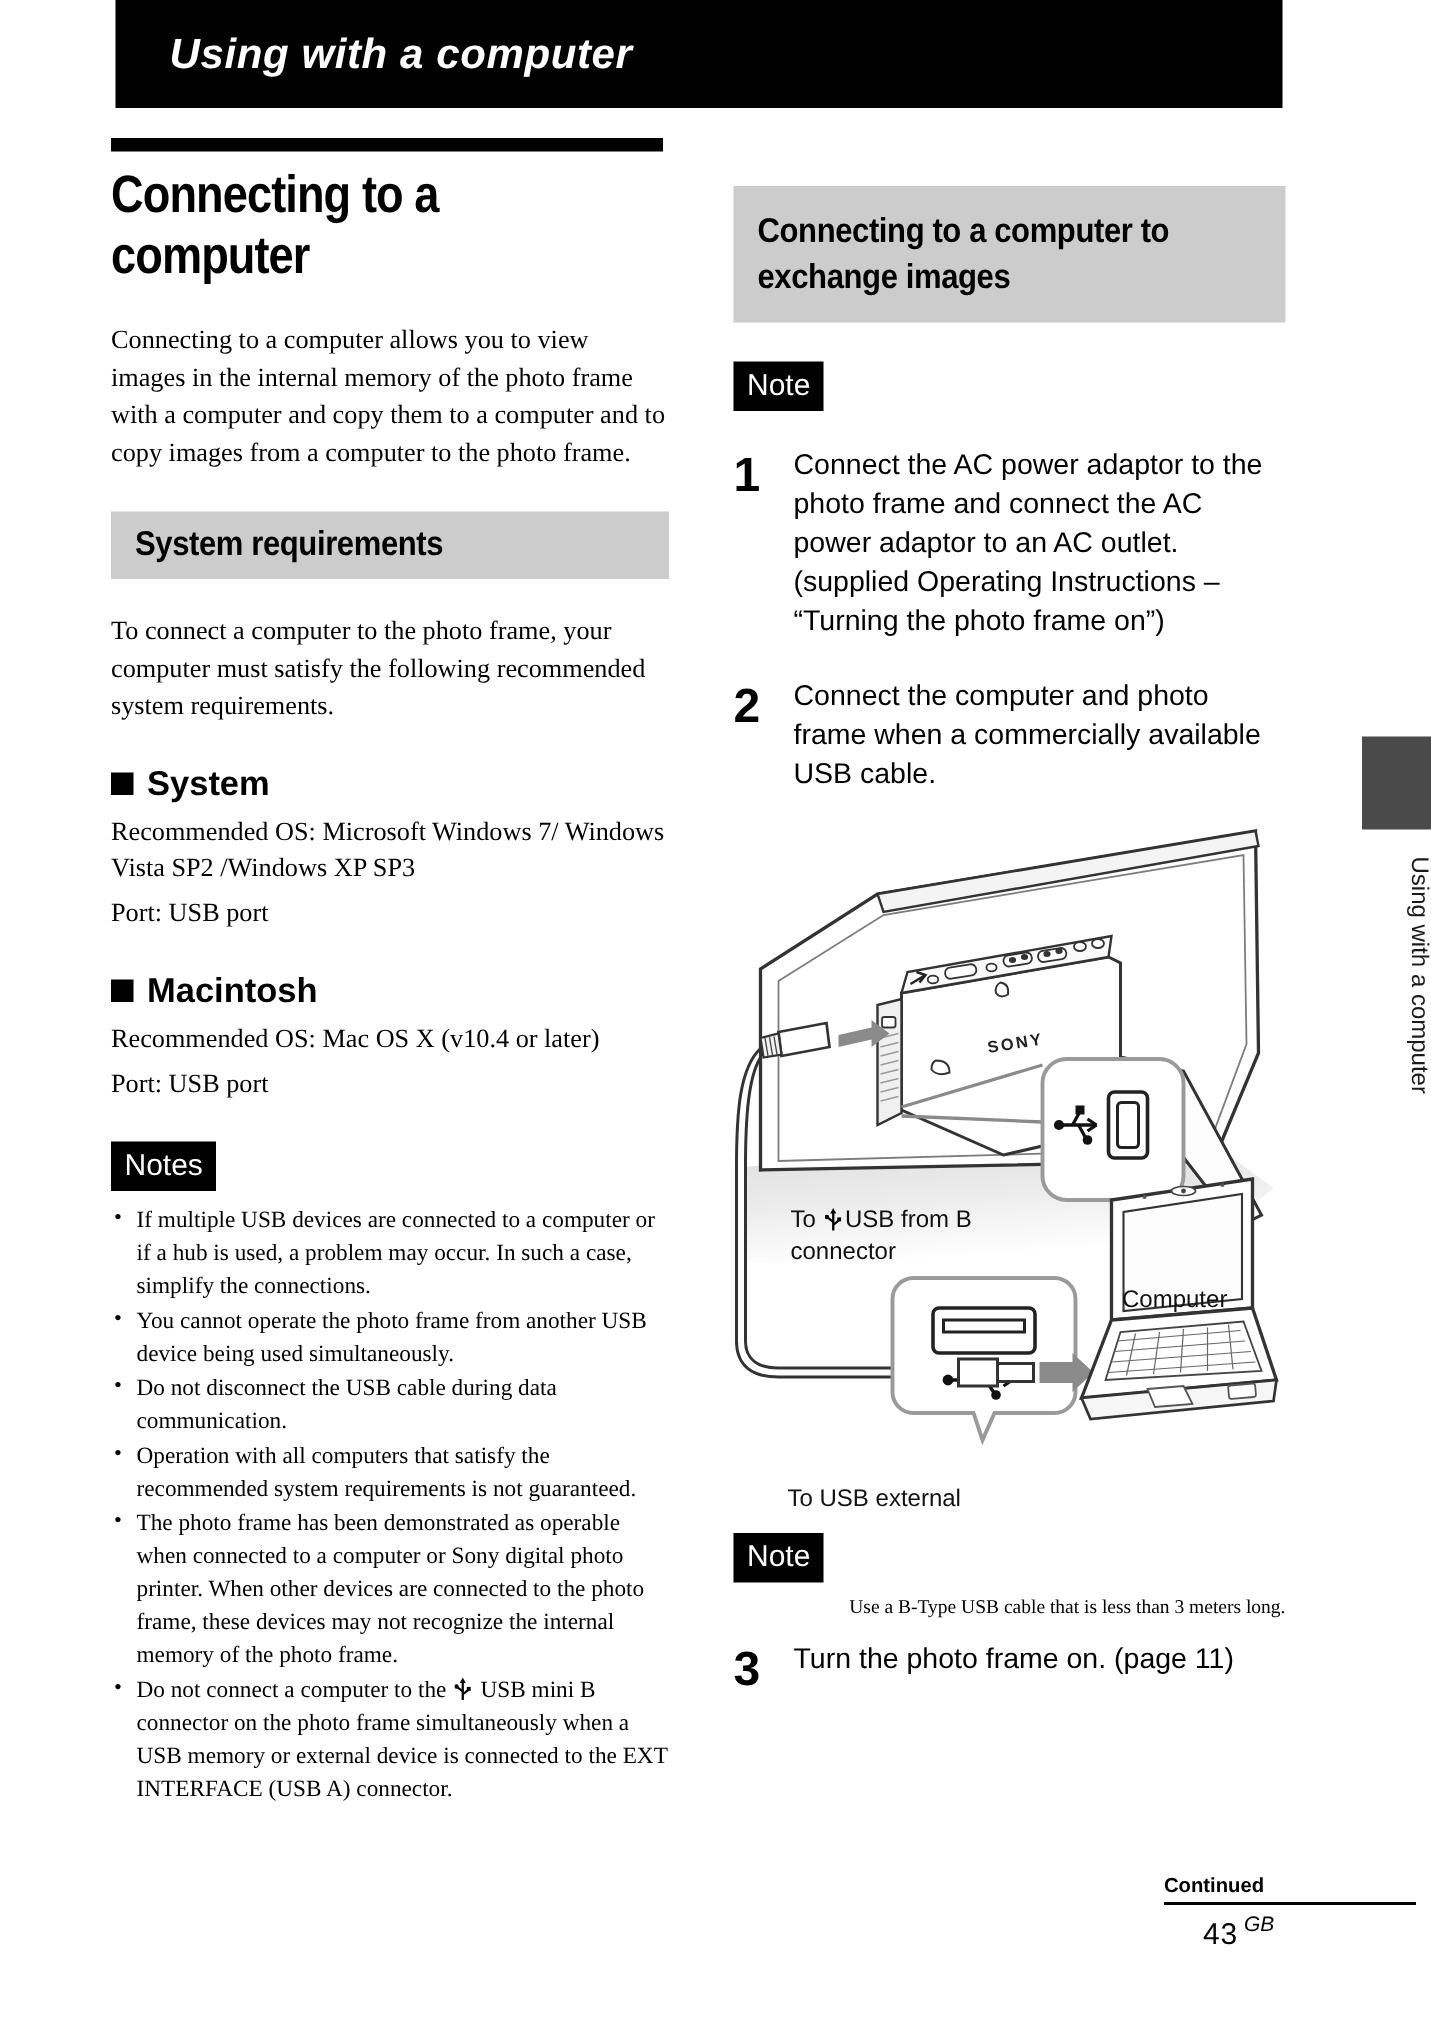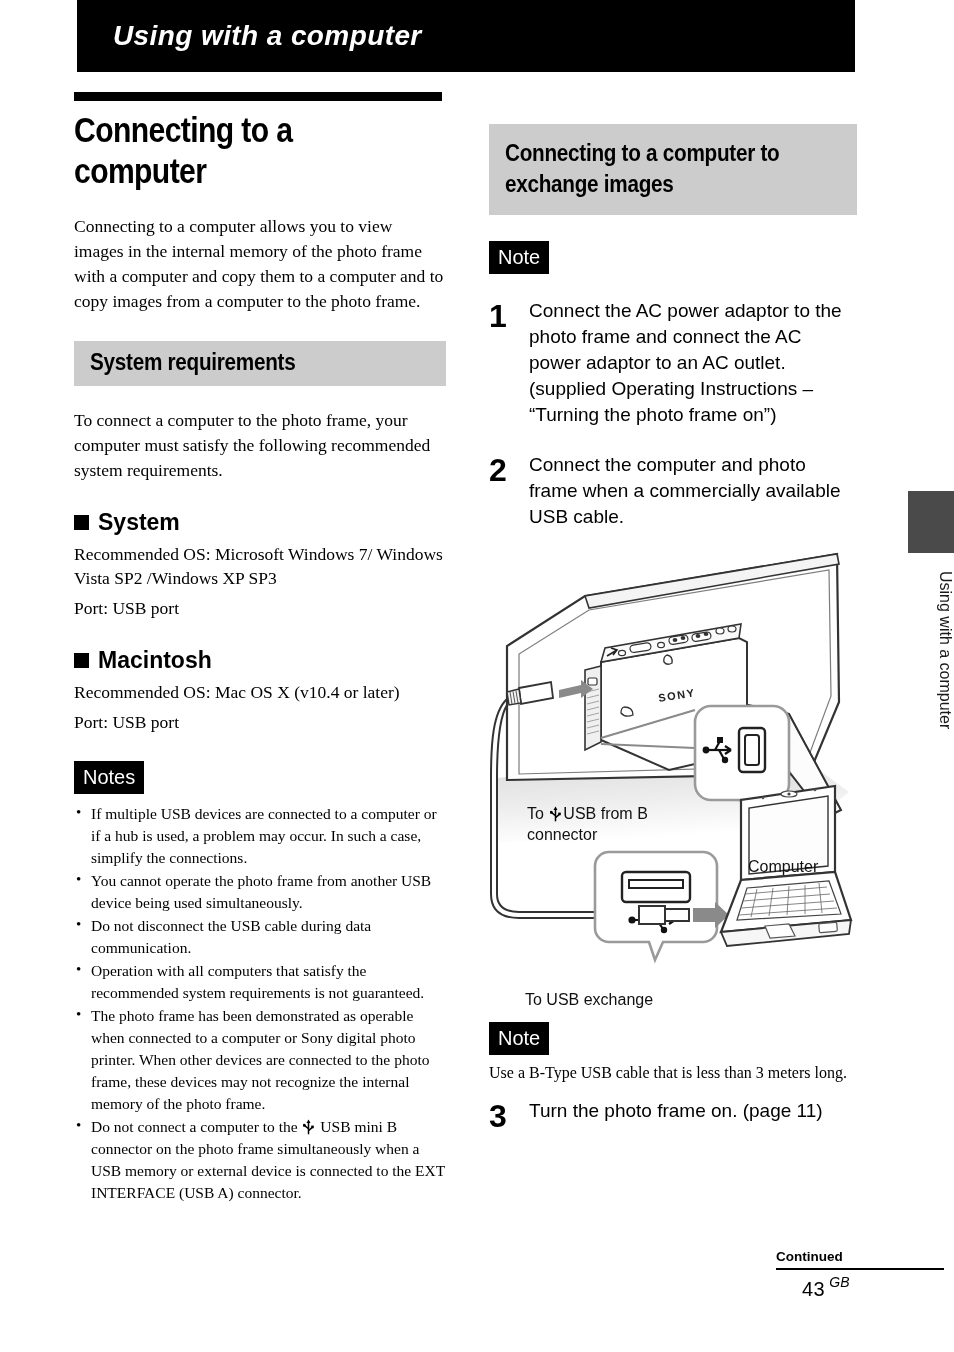--- a/index.html
+++ b/index.html
@@ -188,23 +188,24 @@
     padding-top: 2px;
   }
   .step-text {
     font-family: "Liberation Sans", sans-serif;
     font-size: 19px;
     line-height: 1.37;
   }
 
   .note-block-right { margin-top: 30px; }
   .note-block-right .note-body {
-    font-size: 16px;
+    font-size: 13px;
     line-height: 1.36;
     margin-top: 7px;
+    text-align: right;
   }
   .step.compact { margin-top: 14px; }
 
   
   .diagram {
     position: relative;
     width: 368px;
     height: 450px;
     margin-top: 12px;
   }
@@ -525,21 +526,21 @@
             <path d="M5.5 15.3 L5.5 3.6" stroke="#000" stroke-width="1.5" fill="none"></path>
             <path d="M5.5 0.4 L3.5 4.0 L7.5 4.0 Z" fill="#000"></path>
             <path d="M5.5 9.6 L1.6 6.6" stroke="#000" stroke-width="1.4" fill="none"></path>
             <circle cx="1.3" cy="6.3" r="1.5" fill="#000"></circle>
             <path d="M5.5 11.6 L9.4 8.4" stroke="#000" stroke-width="1.4" fill="none"></path>
             <rect x="8.2" y="6.6" width="2.6" height="2.6" fill="#000"></rect>
             </svg></span><span>USB from B</span>
       <div>connector</div>
     </div>
 
-    <div class="dlabel" id="label-usbconn">To USB exchange</div>
+    <div class="dlabel" id="label-usbconn">To USB external</div>
 
     <div class="dlabel" id="label-computer">Computer</div>
   </div>
 
   <div class="note-block-right">
     <span class="note-label">Note</span>
     <p class="note-body">Use a B-Type USB cable that is less than 3 meters long.</p>
   </div>
 
   <div class="step compact">

